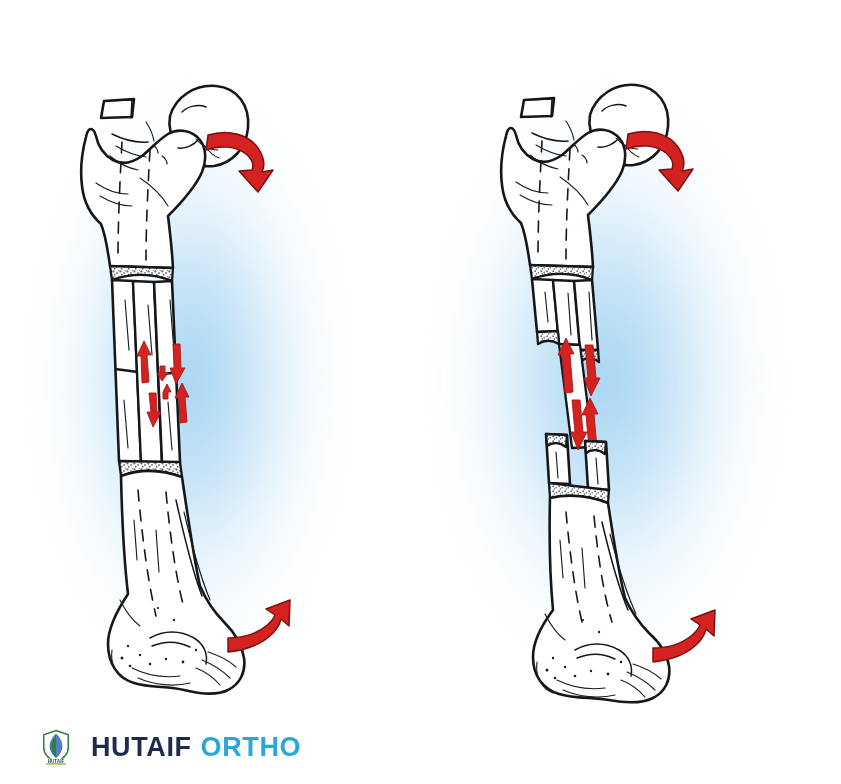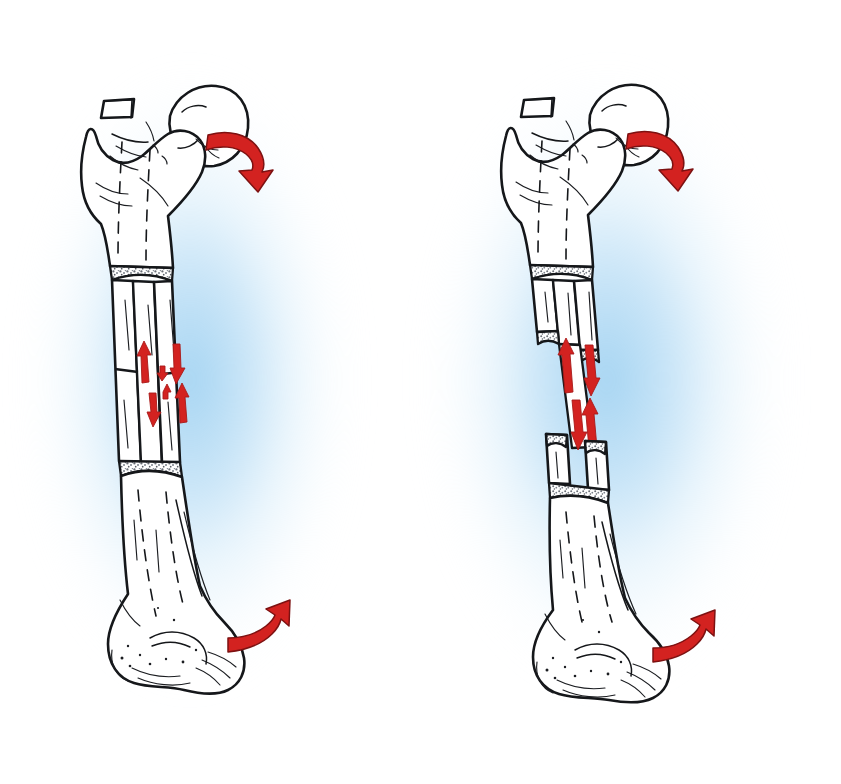--- a/index.html
+++ b/index.html
@@ -373,14 +373,29 @@
 
       <path class="ar" d="M653 662
            C671 660 687 654 697 644
            C702 639 705 634 706 629
            L714 636 L715 610 L691 619 L700 625
            C699 628 696 632 691 636
            C681 644 667 648 653 648 Z"></path>
     </g>
   </svg>
 
+  <div id="footer">
+
+    <svg id="logo-mark" viewBox="0 0 56 62">
+      <path d="M28 4 L48 11 L48 31 C48 43 39 51 28 55 C17 51 8 43 8 31 L8 11 Z" fill="#ffffff" stroke="#2f7d3f" stroke-width="2.4"></path>
+      <path d="M28 9 C36 17 40 26 38 34 C36 42 31 47 28 49 C25 47 20 42 18 34 C16 26 20 17 28 9 Z" fill="#4f7fbf"></path>
+      <path d="M28 12 C22 20 19 28 21 35 C23 42 26 46 28 48 C28 38 28 22 28 12 Z" fill="#2f7d3f"></path>
+      <rect x="4" y="50" width="48" height="7" rx="1" fill="#ffffff"></rect>
+      <text x="28" y="56.3" font-family="Liberation Sans, sans-serif" font-size="7.6" font-weight="bold" fill="#1d3f6e" text-anchor="middle">HUTAIF</text>
+      <rect x="12" y="57.4" width="32" height="2.4" fill="#9bb54a"></rect>
+    </svg>
+
+    <div id="brand">
+      <span class="b1">HUTAIF</span><span class="b2">ORTHO</span>
+    </div>
+  </div>
 
 </div>
 
 </body></html>

